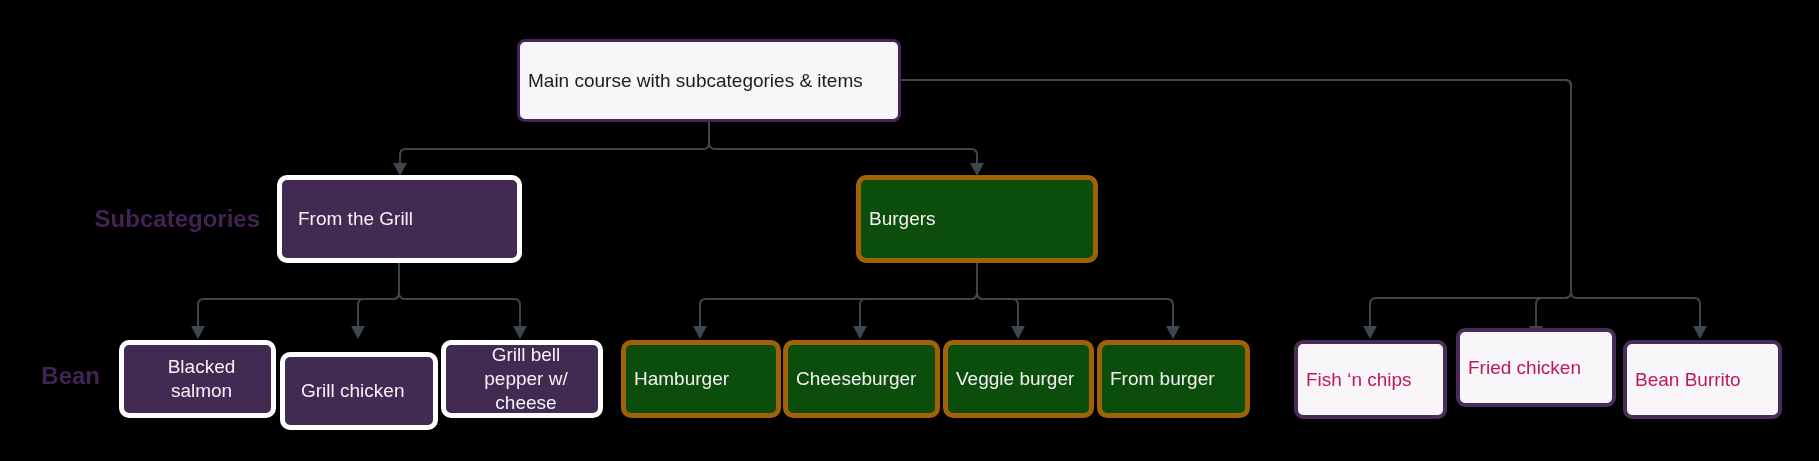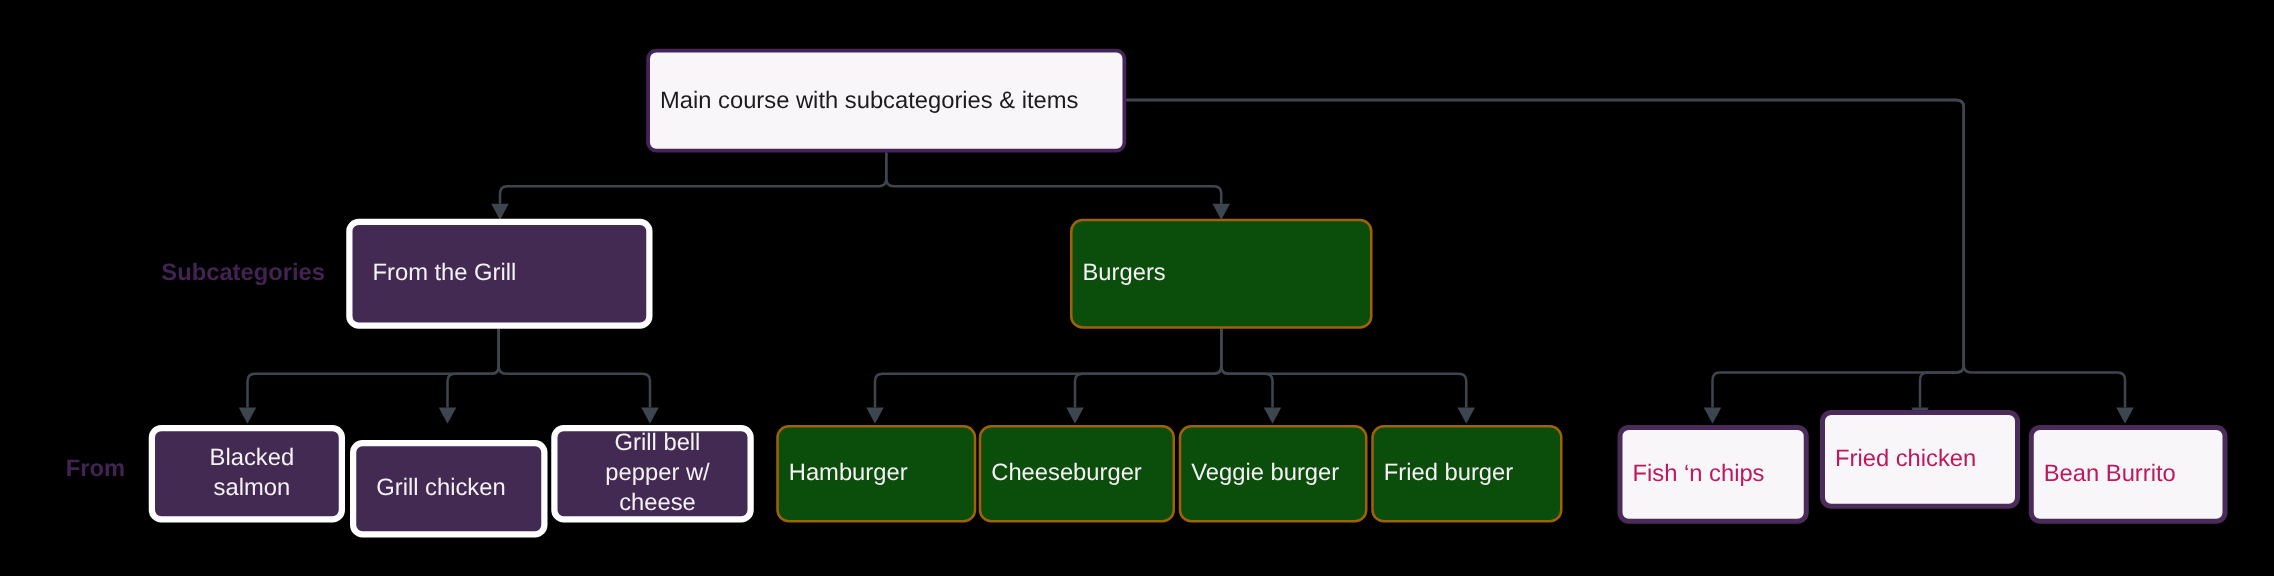--- a/index.html
+++ b/index.html
@@ -49,35 +49,35 @@
   }
   .node-purple {
     background: #432a52;
     border: 5px solid #ffffff;
     border-radius: 10px;
     color: #f5f1f5;
     padding-left: 16px;
   }
   .node-green {
     background: #0b4d0b;
-    border: 2px solid #a16207;
+    border: 5px solid #a16207;
     border-radius: 10px;
     color: #f5f1f5;
   }
   .node-light {
     background: #f8f6f8;
     border: 4px solid #4b2b59;
     border-radius: 9px;
     color: #be185d;
   }
   .row-label {
     position: absolute;
     color: #432353;
     font-weight: bold;
-    font-size: 19px;
+    font-size: 24px;
     text-align: right;
     line-height: 26px;
   }
 </style>
 </head>
 <body>
 
 <div class="canvas">
 
   <svg class="edges" width="1819" height="461" viewBox="0 0 1819 461">
@@ -137,21 +137,21 @@
       <path class="arrowhead" d="M1529,326 L1543,326 L1536,339 Z"></path>
     </g>
 
     <g>
       <path class="edge" d="M901,80 H1565 Q1571,80 1571,86 V292 Q1571,298 1577,298 H1694 Q1700,298 1700,304 V326"></path>
       <path class="arrowhead" d="M1693,326 L1707,326 L1700,339 Z"></path>
     </g>
   </svg>
 
   <div class="row-label" style="left:90px; top:206px; width:170px;">Subcategories</div>
-  <div class="row-label" style="left:20px; top:363px; width:80px;">From</div>
+  <div class="row-label" style="left:20px; top:363px; width:80px;">Bean</div>
 
   <div class="node node-root" style="left:517px; top:39px; width:384px; height:83px;">
     <span>Main course with subcategories &amp; items</span>
   </div>
 
   <div class="node node-purple" style="left:277px; top:175px; width:245px; height:88px;">
     <span>From the Grill</span>
   </div>
   <div class="node node-green" style="left:856px; top:175px; width:242px; height:88px;">
     <span>Burgers</span>
@@ -170,21 +170,21 @@
   <div class="node node-green" style="left:621px; top:340px; width:160px; height:78px;">
     <span>Hamburger</span>
   </div>
   <div class="node node-green" style="left:783px; top:340px; width:157px; height:78px;">
     <span>Cheeseburger</span>
   </div>
   <div class="node node-green" style="left:943px; top:340px; width:151px; height:78px;">
     <span>Veggie burger</span>
   </div>
   <div class="node node-green" style="left:1097px; top:340px; width:153px; height:78px;">
-    <span>Fried burger</span>
+    <span>From burger</span>
   </div>
 
   <div class="node node-light" style="left:1294px; top:340px; width:153px; height:79px;">
     <span>Fish ‘n chips</span>
   </div>
   <div class="node node-light" style="left:1456px; top:328px; width:160px; height:79px;">
     <span>Fried chicken</span>
   </div>
   <div class="node node-light" style="left:1623px; top:340px; width:159px; height:79px;">
     <span>Bean Burrito</span>

